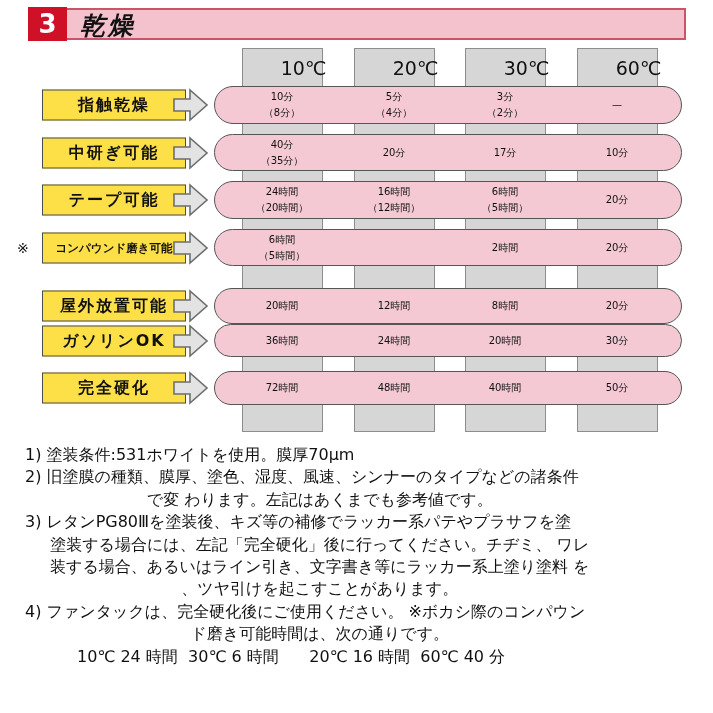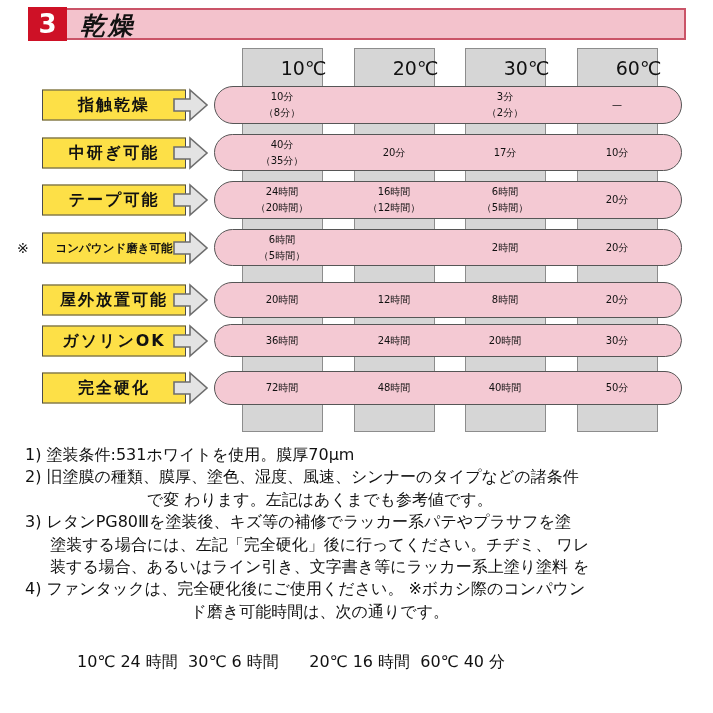--- a/index.html
+++ b/index.html
@@ -32,21 +32,21 @@
              border:1px solid #565656;border-radius:19px;box-sizing:border-box;z-index:1;}
   .row .cell{position:absolute;top:0;height:100%;width:122px;display:flex;flex-direction:column;
              align-items:center;justify-content:center;z-index:2;}
   .row .cell span{display:block;text-align:center;font-size:10px;line-height:16px;white-space:nowrap;}
   .c1{left:221px}.c2{left:333px}.c3{left:444px}.c4{left:556px}
 
   
   .notes{position:absolute;left:25px;top:444px;z-index:2;}
   .note-line{white-space:pre;font-size:16px;line-height:22.4px;height:22.4px;}
   .ind1{padding-left:25px;text-align:center;}
-  .ind2{padding-left:52px;margin-top:28px;}
+  .ind2{padding-left:52px;}
 </style>
 </head>
 <body>
 
 <div class="page">
 
   <div class="banner"></div>
   <div class="sec-num">3</div>
   <div class="sec-title">乾燥</div>
 
@@ -65,20 +65,24 @@
         <span>指触乾燥</span>
       </div>
     <svg class="arrow" width="36" height="34" viewBox="0 0 36 34">
         <polygon points="1,11 17,11 17,2 34,17 17,32 17,23 1,23" fill="#e3e3e3" stroke="#6e6e6e" stroke-width="1.6"></polygon>
       </svg>
     <div class="pill"></div>
     <div class="cell c1">
         <span>10分</span>
         <span>（8分）</span>
       </div>
+    <div class="cell c2">
+        <span>5分</span>
+        <span>（4分）</span>
+      </div>
     <div class="cell c3">
         <span>3分</span>
         <span>（2分）</span>
       </div>
     <div class="cell c4">
         <span>—</span>
         <span></span>
       </div>
   </div>
 
@@ -152,21 +156,21 @@
     <div class="cell c3">
         <span>2時間</span>
         <span></span>
       </div>
     <div class="cell c4">
         <span>20分</span>
         <span></span>
       </div>
   </div>
 
-  <div class="row" style="top:282px;height:36px">
+  <div class="row" style="top:288px;height:36px">
     <span class="mark"></span>
     <div class="label">
         <span>屋外放置可能</span>
       </div>
     <svg class="arrow" width="36" height="34" viewBox="0 0 36 34">
         <polygon points="1,11 17,11 17,2 34,17 17,32 17,23 1,23" fill="#e3e3e3" stroke="#6e6e6e" stroke-width="1.6"></polygon>
       </svg>
     <div class="pill"></div>
     <div class="cell c1">
         <span>20時間</span>
@@ -240,18 +244,19 @@
       </div>
   </div>
 
   <div class="notes">
     <div class="note-line">1) 塗装条件:531ホワイトを使用。膜厚70μm</div>
     <div class="note-line">2) 旧塗膜の種類、膜厚、塗色、湿度、風速、シンナーのタイプなどの諸条件</div>
     <div class="note-line ind1">で変 わります。左記はあくまでも参考値です。</div>
     <div class="note-line">3) レタンPG80Ⅲを塗装後、キズ等の補修でラッカー系パテやプラサフを塗</div>
     <div class="note-line ind1">塗装する場合には、左記「完全硬化」後に行ってください。チヂミ、 ワレ</div>
     <div class="note-line ind1">装する場合、あるいはライン引き、文字書き等にラッカー系上塗り塗料 を</div>
+    <div class="note-line ind1">、ツヤ引けを起こすことがあります。</div>
     <div class="note-line">4) ファンタックは、完全硬化後にご使用ください。 ※ボカシ際のコンパウン</div>
     <div class="note-line ind1">ド磨き可能時間は、次の通りです。</div>
     <div class="note-line ind2">10℃ 24 時間  30℃ 6 時間      20℃ 16 時間  60℃ 40 分</div>
   </div>
 
 </div>
 
 </body></html>

